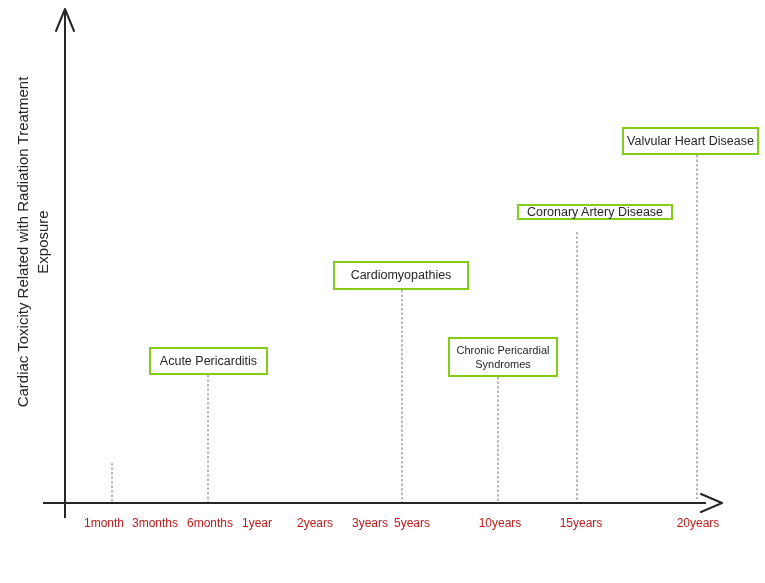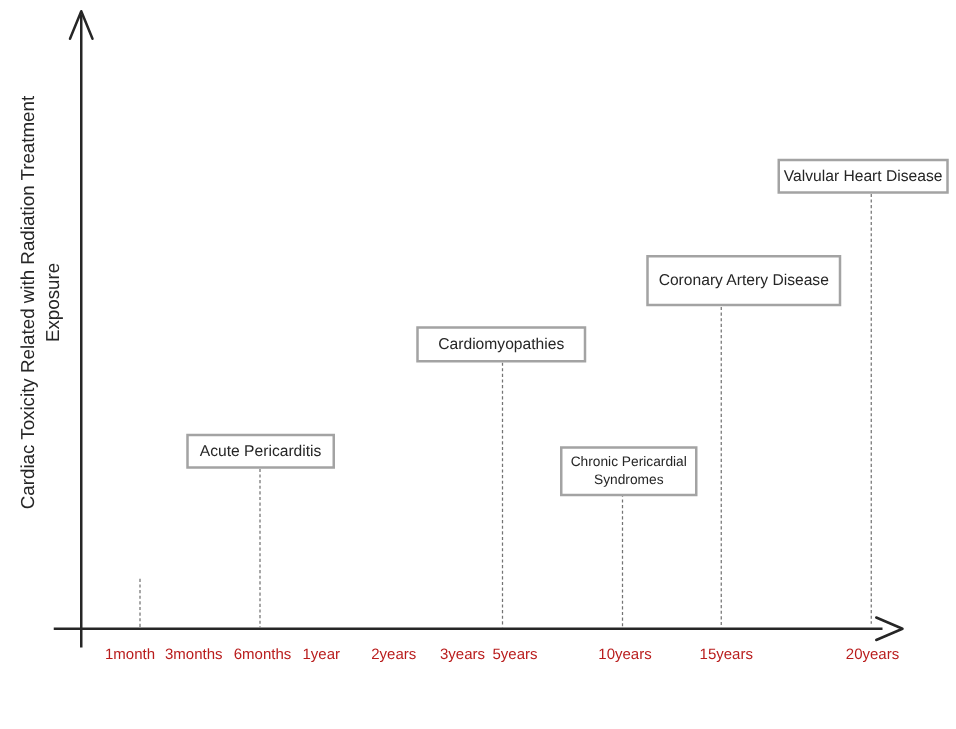--- a/index.html
+++ b/index.html
@@ -32,36 +32,36 @@
     transform-origin: center;
     text-align: center;
     font-size: 15px;
     line-height: 20px;
     color: #262626;
   }
   
   .evt {
     position: absolute;
     box-sizing: border-box;
-    border: 2px solid #a3a3a3;
+    border: 2px solid #84cc16;
     background: #ffffff;
     display: flex;
     align-items: center;
     justify-content: center;
     text-align: center;
     font-size: 12.5px;
     line-height: 1.3;
     color: #262626;
     padding: 1px 3px;
   }
   #evt-conduction { left: 82px;  top: 423px; width: 70px;  height: 40px; font-size: 11.5px; }
   #evt-acute      { left: 149px; top: 347px; width: 119px; height: 28px; }
   #evt-cardio     { left: 333px; top: 261px; width: 136px; height: 29px; }
-  #evt-chronic    { left: 448px; top: 357px; width: 110px; height: 40px; font-size: 11px; }
-  #evt-cad        { left: 517px; top: 204px; width: 156px; height: 41px; }
+  #evt-chronic    { left: 448px; top: 337px; width: 110px; height: 40px; font-size: 11px; }
+  #evt-cad        { left: 517px; top: 204px; width: 156px; height: 16px; }
   #evt-valvular   { left: 622px; top: 127px; width: 137px; height: 28px; }
   
   .tick {
     position: absolute;
     top: 515px;
     transform: translateX(-50%);
     font-size: 12px;
     line-height: 16px;
     color: #b91c1c;
     white-space: nowrap;

